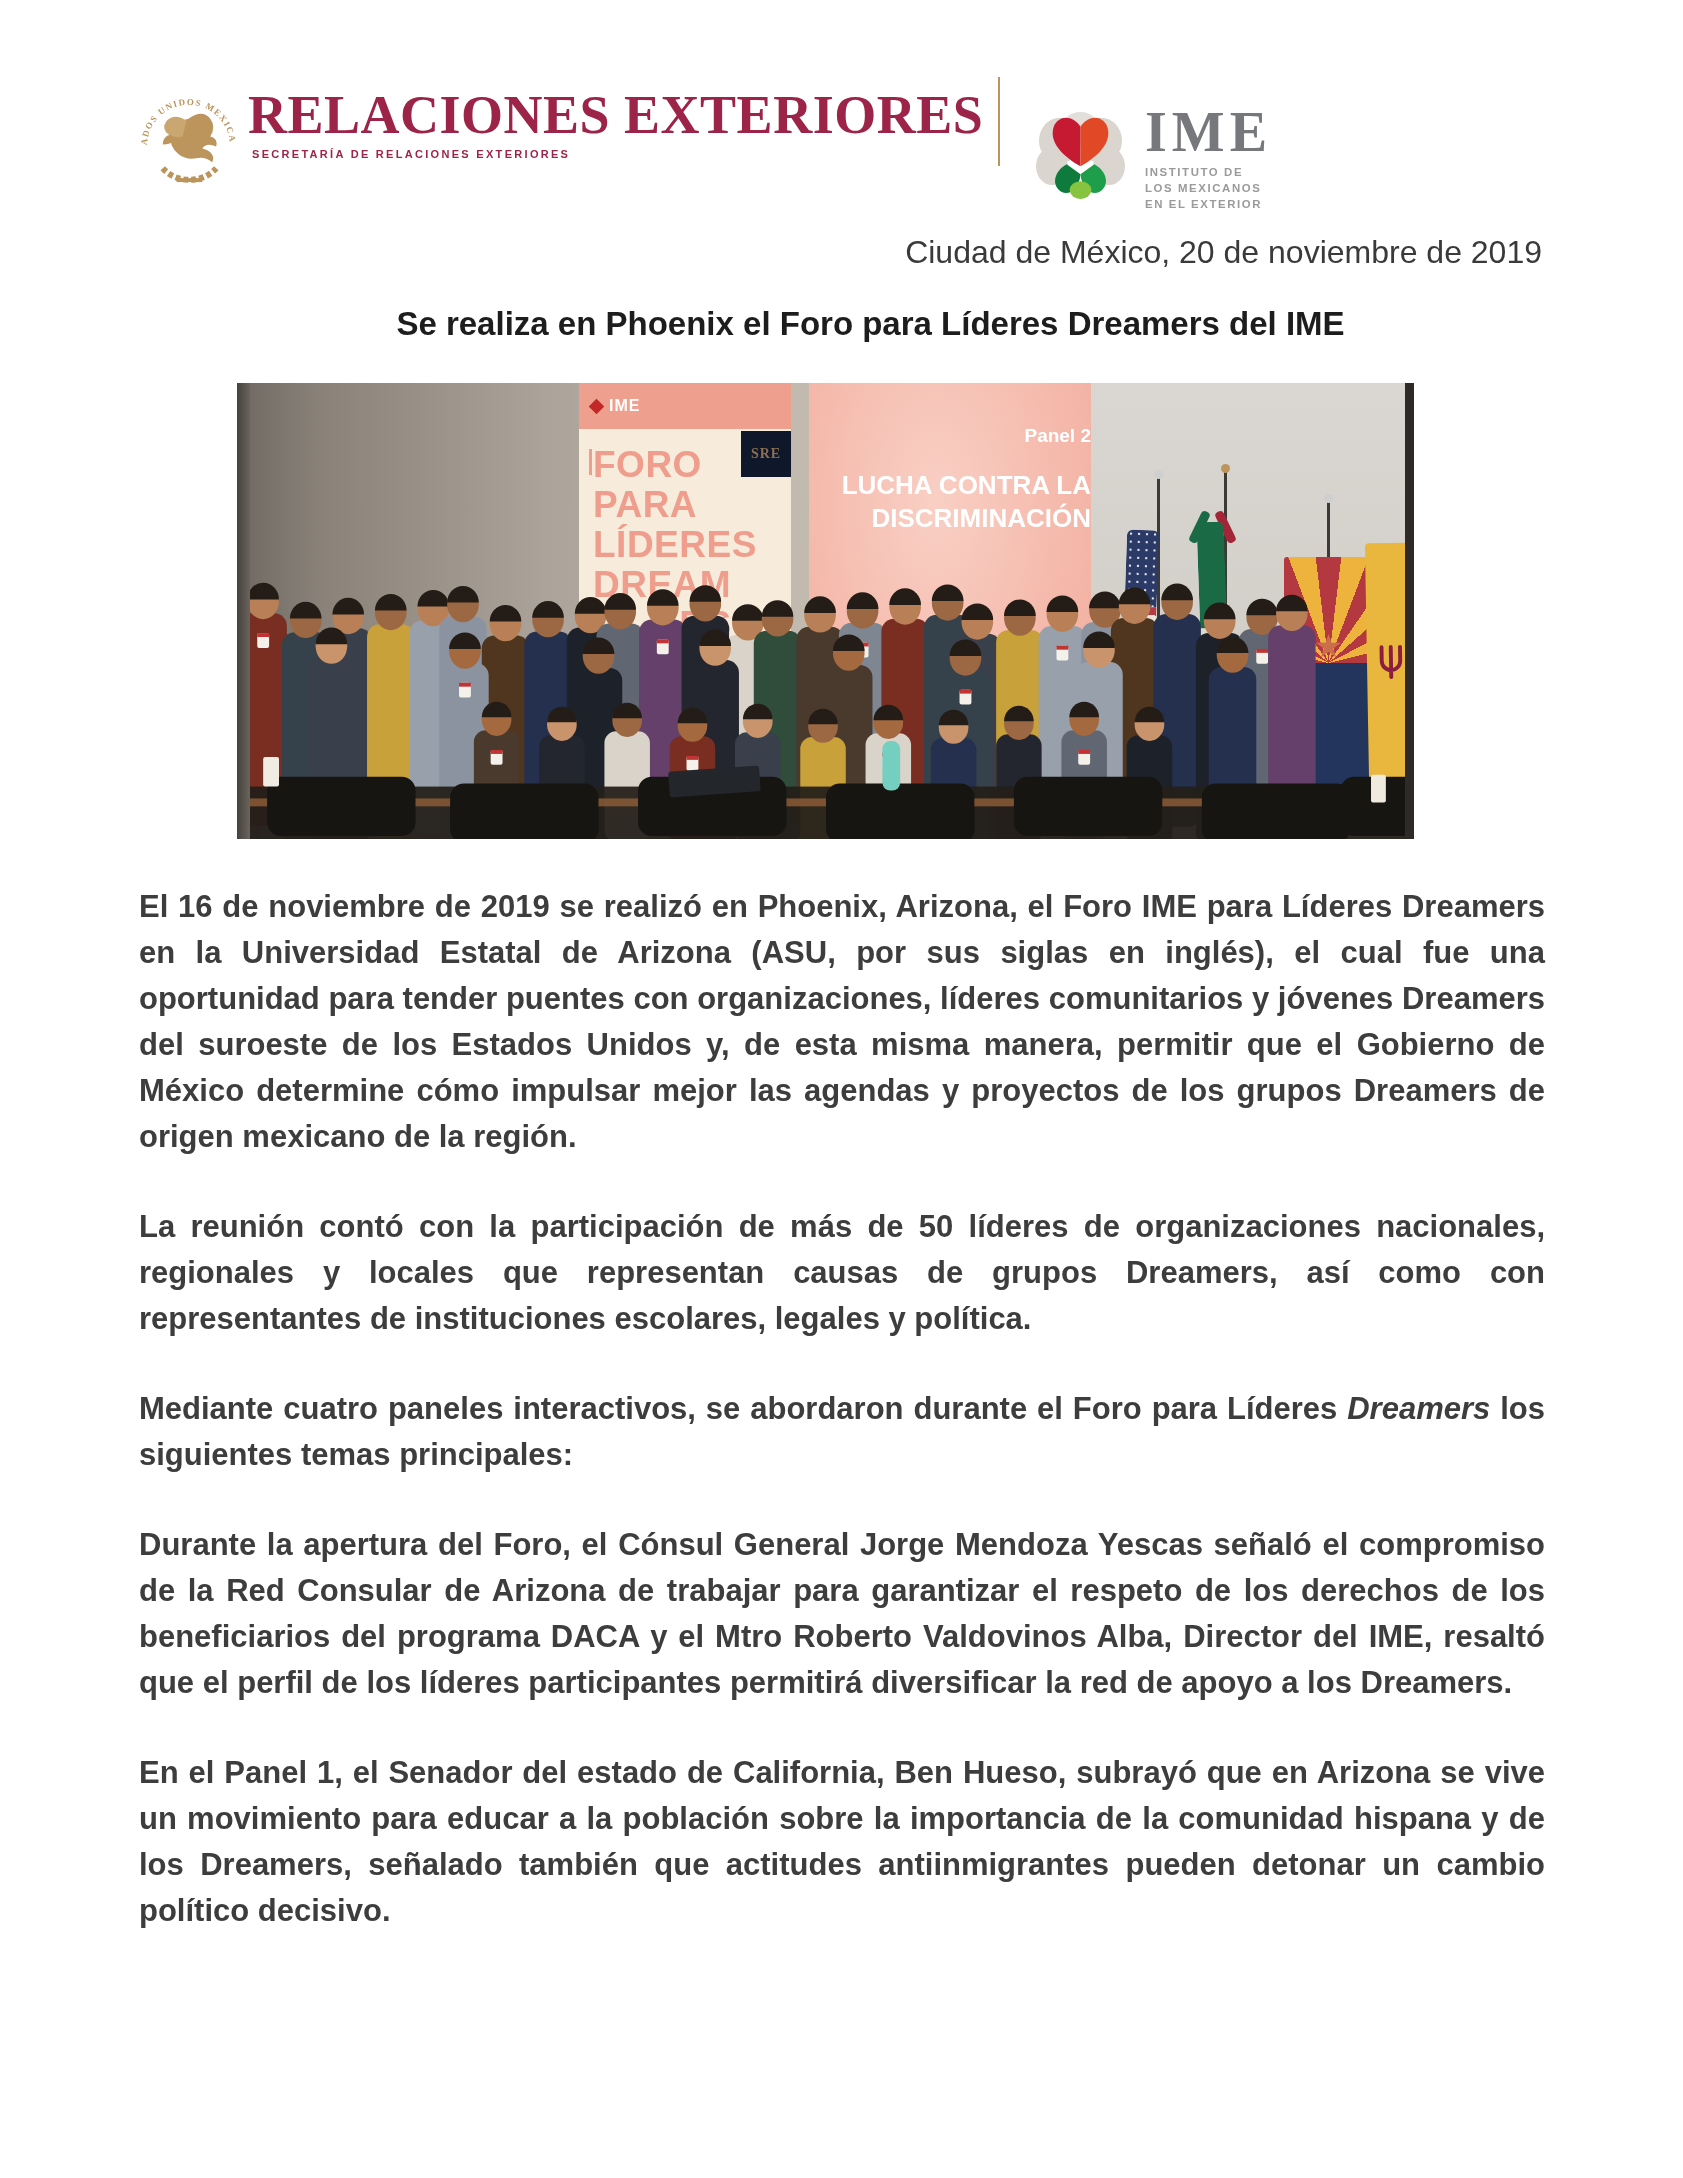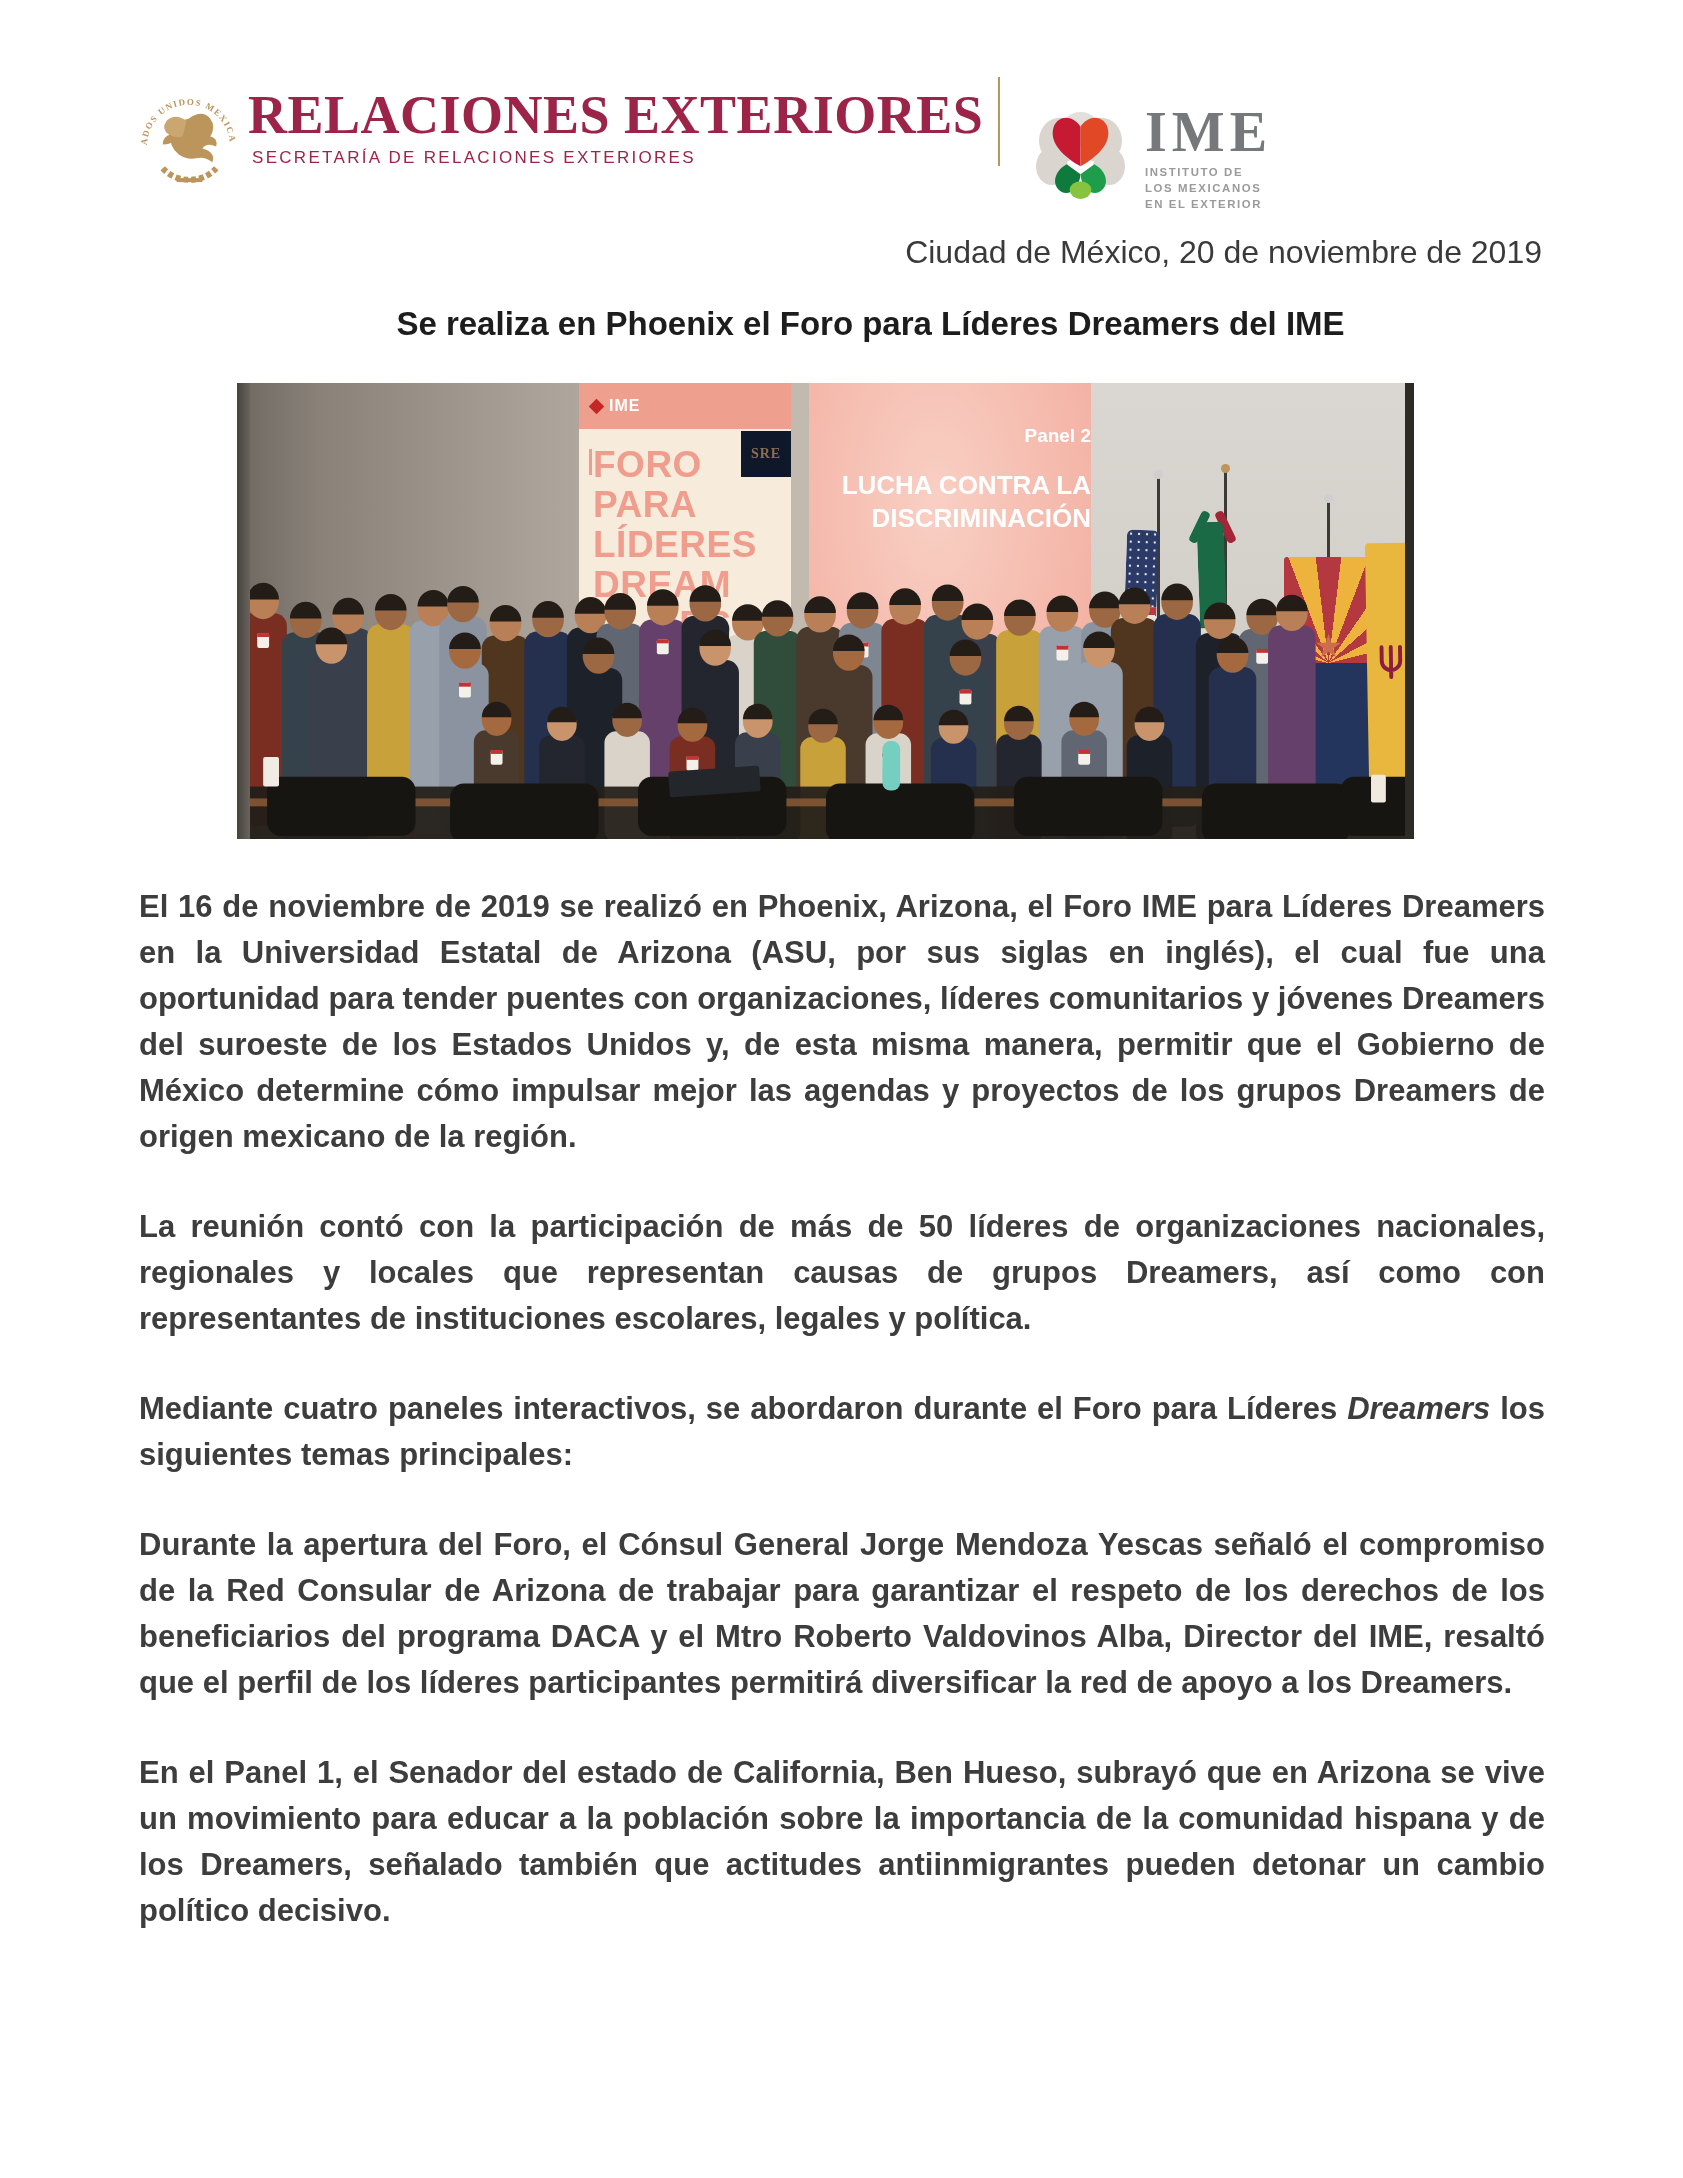--- a/index.html
+++ b/index.html
@@ -9,21 +9,21 @@
   }
 
   
   .seal{position:absolute;left:137px;top:85px;width:103px;height:105px;}
   .brand{position:absolute;left:248px;top:87px;}
   .brand-title{
     font-family:"Liberation Serif", serif;font-weight:bold;font-size:54px;line-height:57px;
     color:var(--burgundy,#9d2449);letter-spacing:0.5px;white-space:nowrap;
   }
   .brand-subtitle{
-    font-size:17px;font-weight:normal;letter-spacing:2.3px;color:var(--burgundy,#9d2449);
+    font-size:11px;font-weight:bold;letter-spacing:2.3px;color:var(--burgundy,#9d2449);
     margin:4px 0 0 4px;white-space:nowrap;
   }
   .header-divider{position:absolute;left:998px;top:77px;width:2px;height:89px;background:var(--gold,#bc955c);}
   .ime-logo{position:absolute;left:1036px;top:101px;display:flex;align-items:flex-start;}
   .ime-flower{width:89px;height:99px;}
   .ime-textblock{margin-left:20px;padding-top:6px;}
   .ime-acronym{
     font-family:"Liberation Serif", serif;font-weight:bold;font-size:56px;line-height:50px;
     color:var(--ime_gray,#77787b);letter-spacing:5px;
   }

